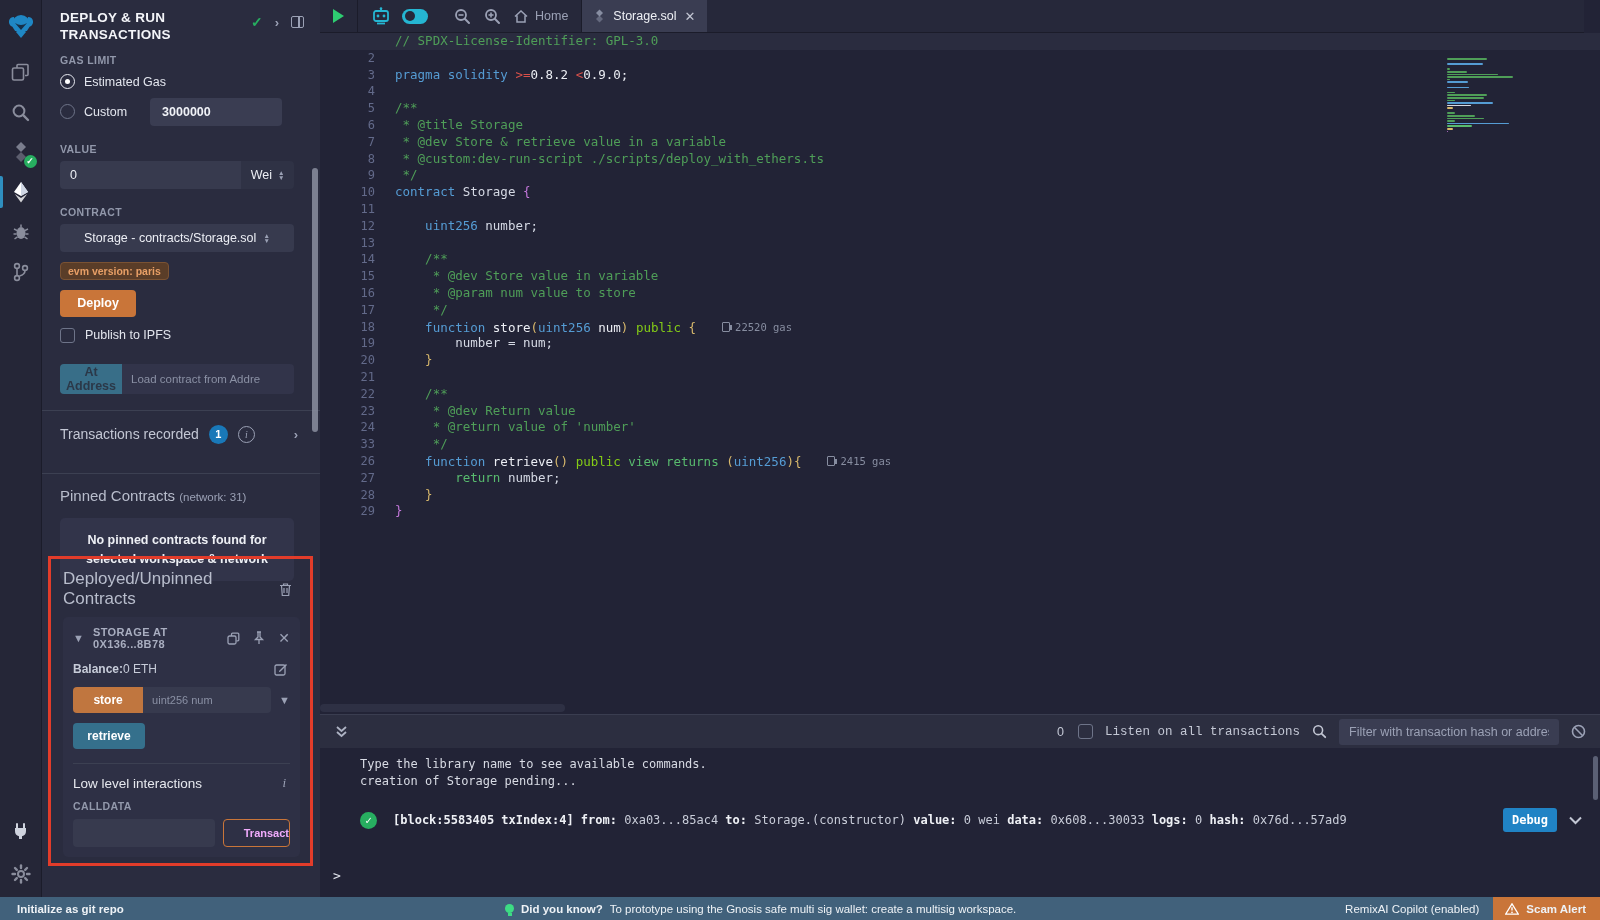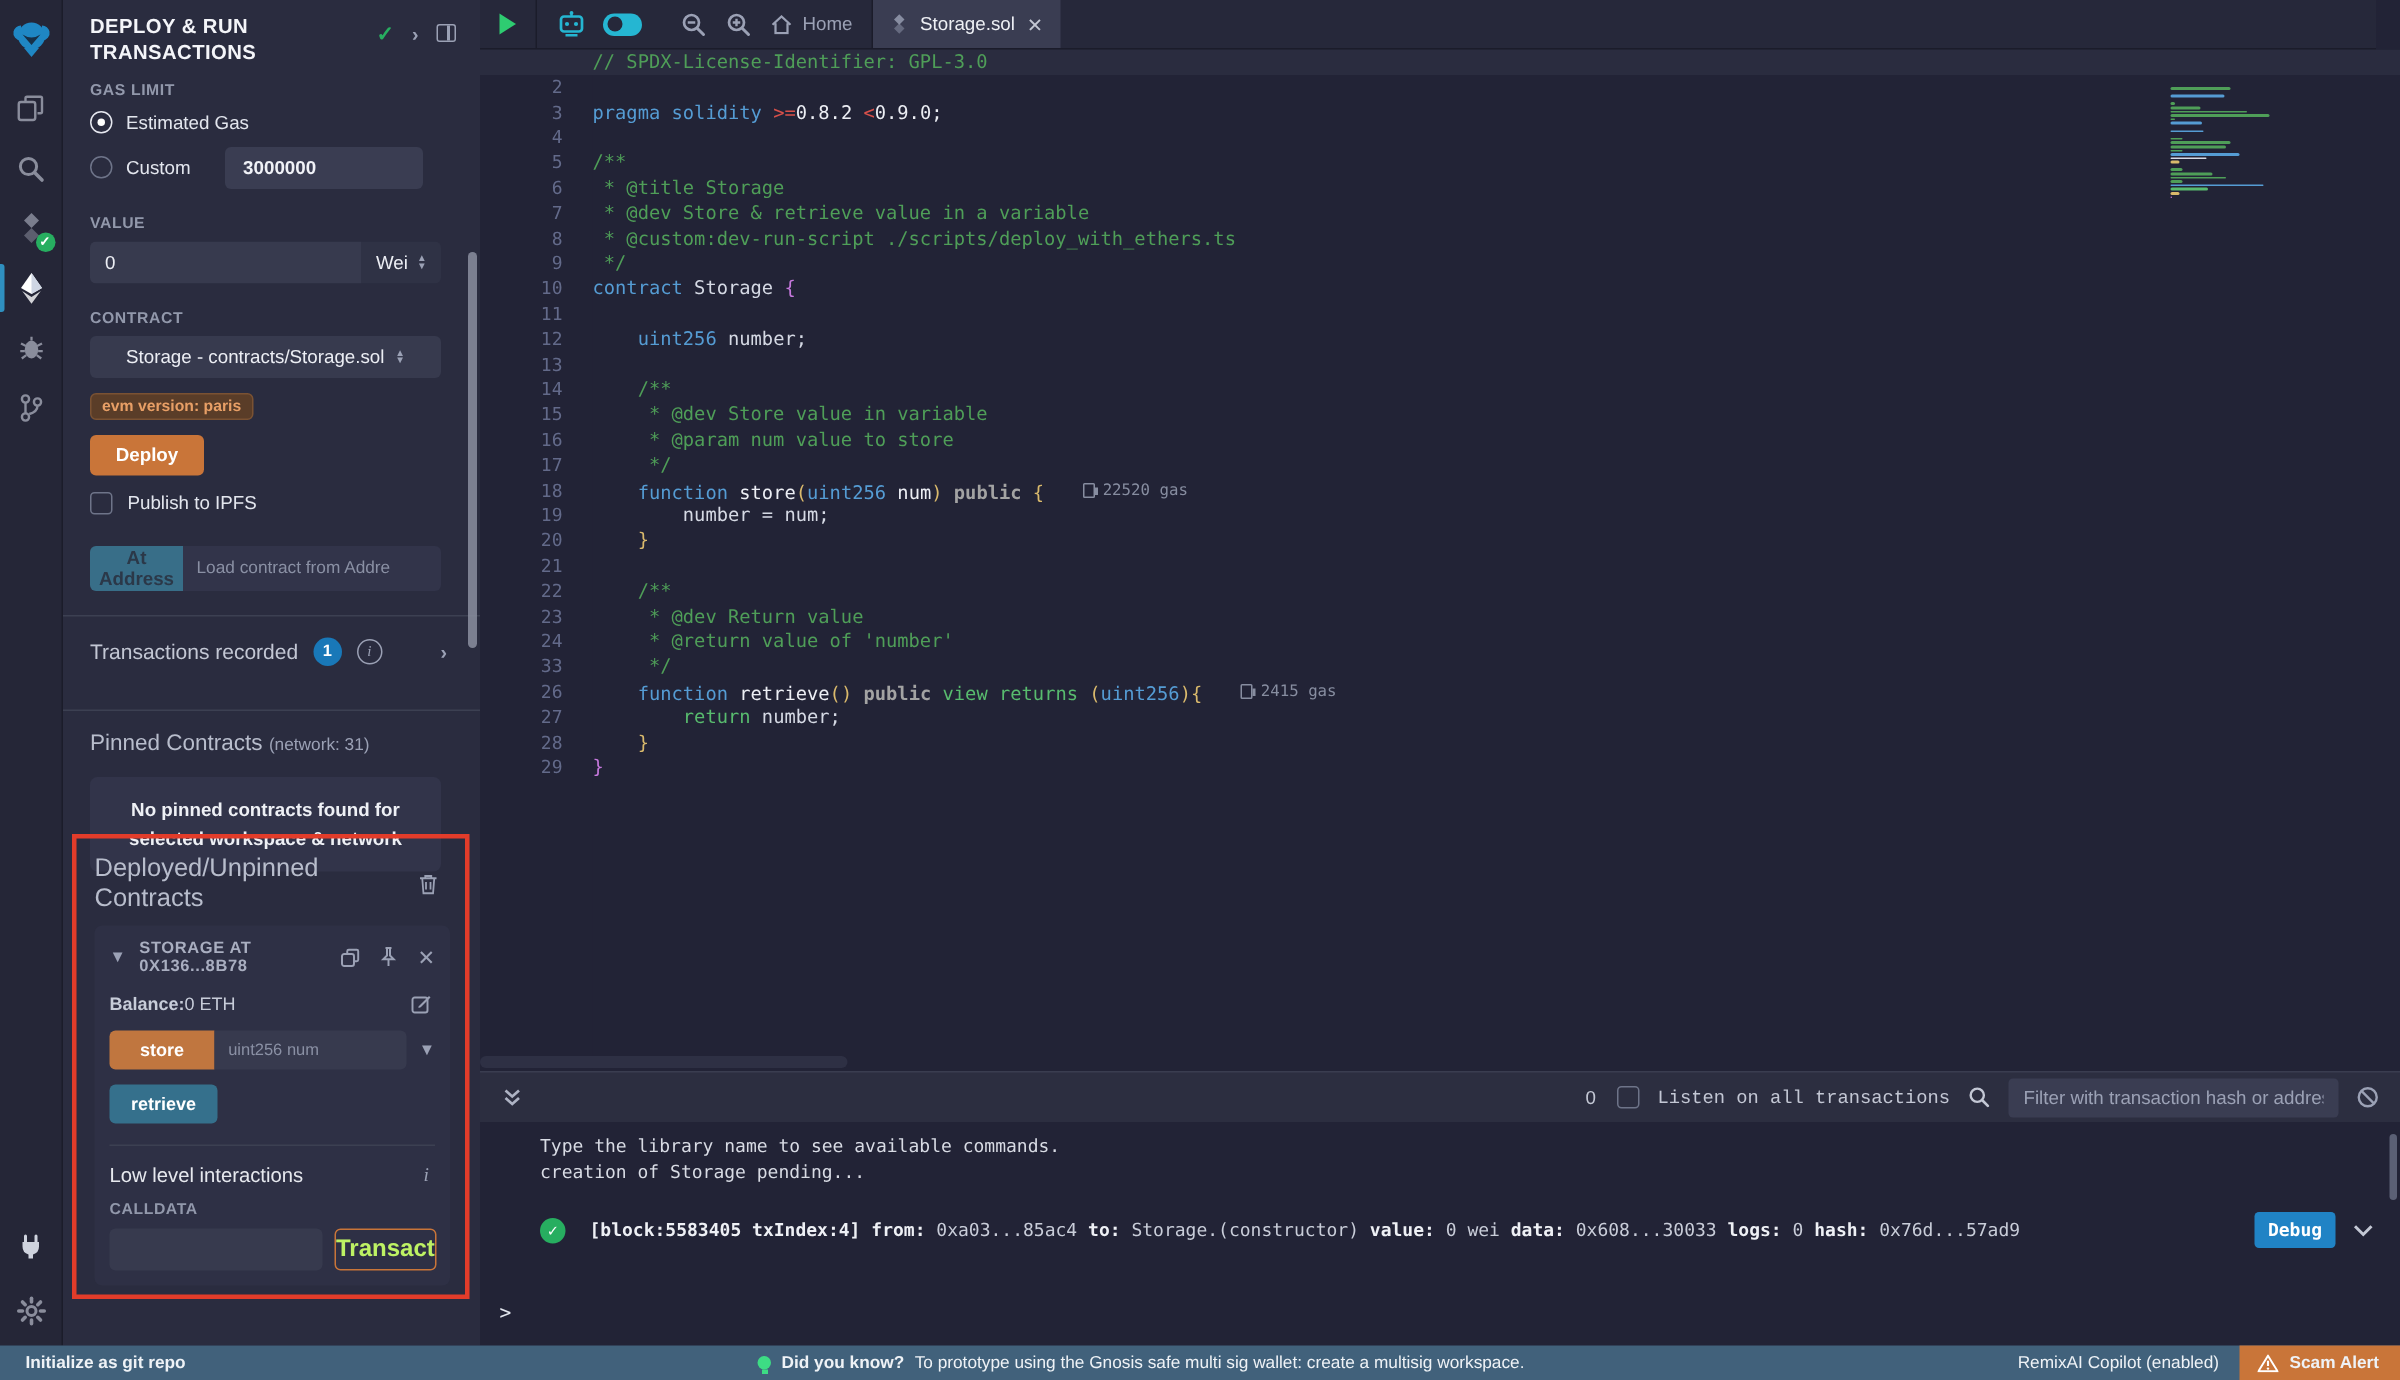--- a/index.html
+++ b/index.html
@@ -101,21 +101,21 @@
   .fn-blue { background:#35708c; margin-top:10px; }
   .fn-input { width:128px; height:26px; background:#373a4e; border:none; color:#8a90a4; font-size:11px; padding:0 9px; border-radius:0 4px 4px 0; font-family:"Liberation Sans",sans-serif; }
   .fn-input::placeholder { color:#8a90a4; }
   .card-divider { border-top:1px solid #3c4052; margin:14px 0 0; }
   .lowlevel-row { display:flex; align-items:center; margin-top:11px; }
   .lowlevel-title { color:#e6e8ee; font-size:13.5px; }
   .ital-i { margin-left:auto; margin-right:4px; color:#9ba1b5; font-family:"Liberation Serif",serif; font-style:italic; font-size:13px; }
   .calldata-label { margin-top:9px; color:#9298ab; font-size:10.5px; font-weight:bold; letter-spacing:.4px; }
   .calldata-row { display:flex; align-items:center; gap:8px; margin-top:7px; }
   .calldata-input { width:142px; height:28px; background:#373a4e; border:none; border-radius:4px; font-family:"Liberation Sans",sans-serif; }
-  .transact-btn { width:72px; height:28px; background:transparent; border:1px solid #c97539; color:#bef264; font-weight:bold; font-size:16px; border-radius:4px; cursor:pointer; font-family:"Liberation Sans",sans-serif;text-align:right; }
+  .transact-btn { width:72px; height:28px; background:transparent; border:1px solid #c97539; color:#f0abfc; font-weight:bold; font-size:11px; border-radius:4px; cursor:pointer; font-family:"Liberation Sans",sans-serif;text-align:right; }
 
   
   .main { position:absolute; left:320px; top:0; right:0; bottom:23px; background:#222336; }
   .toolbar { position:absolute; top:0; left:0; right:16px; height:33px; background:#26283a; border-bottom:1px solid #1b1c2a; display:flex; align-items:center; }
   .tb-group { display:flex; align-items:center; gap:14px; padding:0 13px; height:100%; }
   .tb-sep { width:1px; height:100%; background:#1b1c2a; }
   .play-icon { width:0; height:0; border-left:11px solid #2ecc71; border-top:7px solid transparent; border-bottom:7px solid transparent; cursor:pointer; }
   .toggle-pill { width:26px; height:15px; border-radius:8px; background:#25b6d2; position:relative; cursor:pointer; }
   .toggle-pill::after { content:""; position:absolute; left:2.5px; top:2.5px; width:10px; height:10px; border-radius:50%; background:#26283a; }
   .home-btn { display:flex; align-items:center; gap:7px; color:#9ba1b5; font-size:12.5px; cursor:pointer; }
@@ -125,21 +125,21 @@
 
   .editor { position:absolute; top:33px; left:0; right:0; bottom:183px; overflow:hidden; }
   .gutter { position:absolute; left:0; top:0; width:75px; bottom:0; background:#222336; }
   .gutter .num { height:16.8px; line-height:16.8px; text-align:right; padding-right:20px; color:#636a8a; font-size:12px; }
   .gutter .num.active { color:#d5d9e4; }
   .codearea { position:absolute; left:75px; top:0; right:0; bottom:0; white-space:pre; font-size:12.5px; }
   .cl { height:16.8px; line-height:16.8px; }
   .cl.active { background:#2a2c3f; margin-left:-75px; padding-left:75px; }
   .t-cm { color:#4f9e58; } .t-kw { color:#559cd4; } .t-rd { color:#d8504a; }
   .t-wt { color:#eceef4; } .t-pl { color:#d5d9e4; } .t-mg { color:#c678dd; }
-  .t-yl { color:#d9b96c; } .t-tl { color:#a3a3a3;font-weight:bold; } .t-gn { color:#58bb6e; }
+  .t-yl { color:#d9b96c; } .t-tl { color:#84cc16; } .t-gn { color:#58bb6e; }
   .gas-badge { display:inline-flex; align-items:center; gap:5px; margin-left:26px; color:#878da0; font-size:10.5px; }
   .gas-glyph { display:inline-block; width:8px; height:10px; border:1.2px solid #878da0; border-radius:1px; position:relative; }
   .gas-glyph::after { content:""; position:absolute; right:-3px; top:2px; width:2px; height:5px; background:#878da0; }
   .minimap { position:absolute; right:80px; top:25px; width:73px; }
   .minimap div { height:1.6px; margin-bottom:1px; border-radius:1px; }
   .hscroll { position:absolute; left:0; bottom:0; height:12px; right:0; }
   .hscroll .thumb { position:absolute; left:0; bottom:2px; height:8px; width:245px; background:#2e3044; border-radius:4px; }
 
   
   .term-header { position:absolute; left:0; right:0; bottom:149px; height:34px; background:#2c2e40; border-top:1px solid #3a3d50; display:flex; align-items:center; padding:0 14px; }

